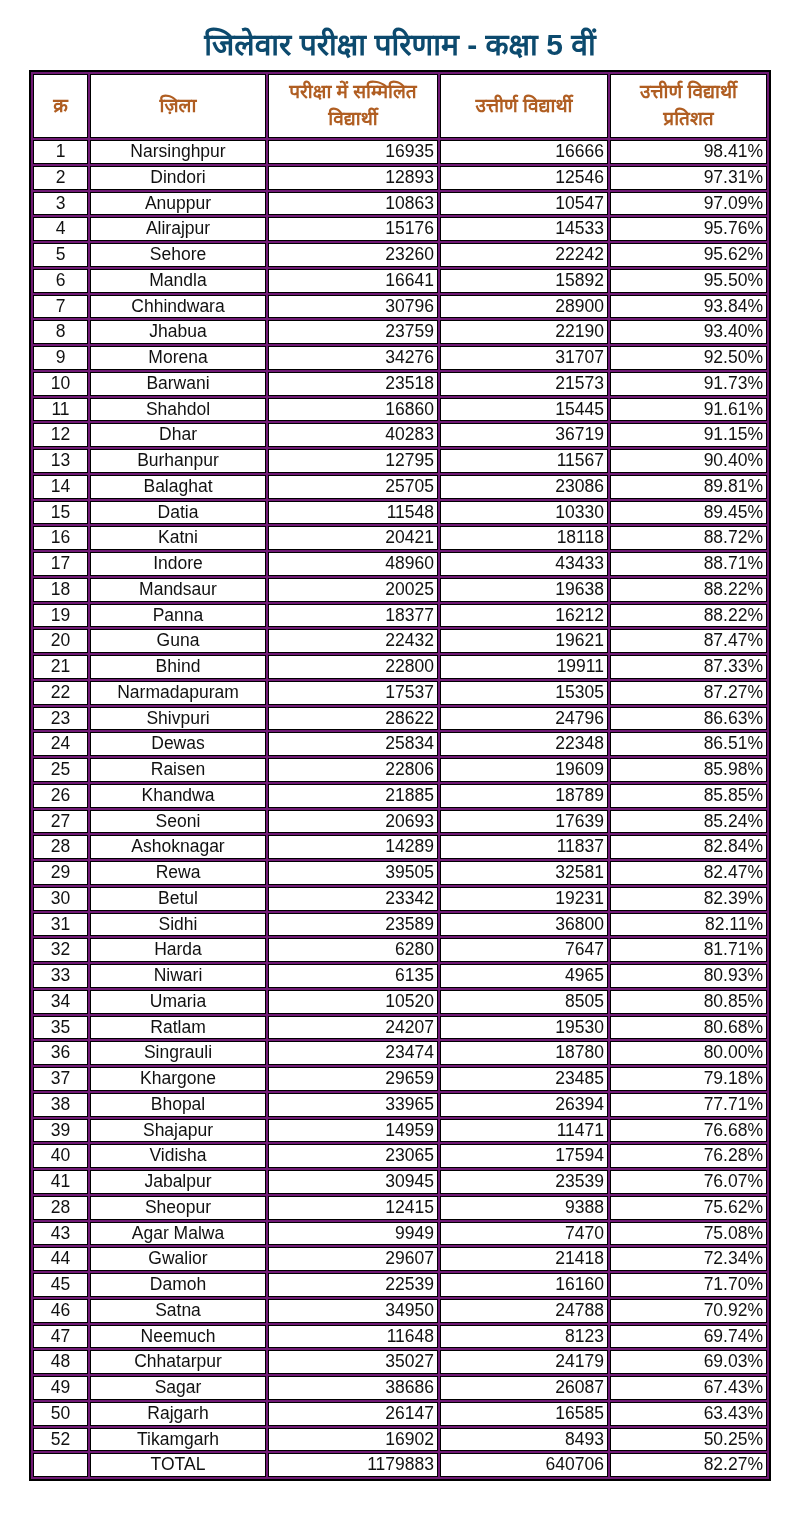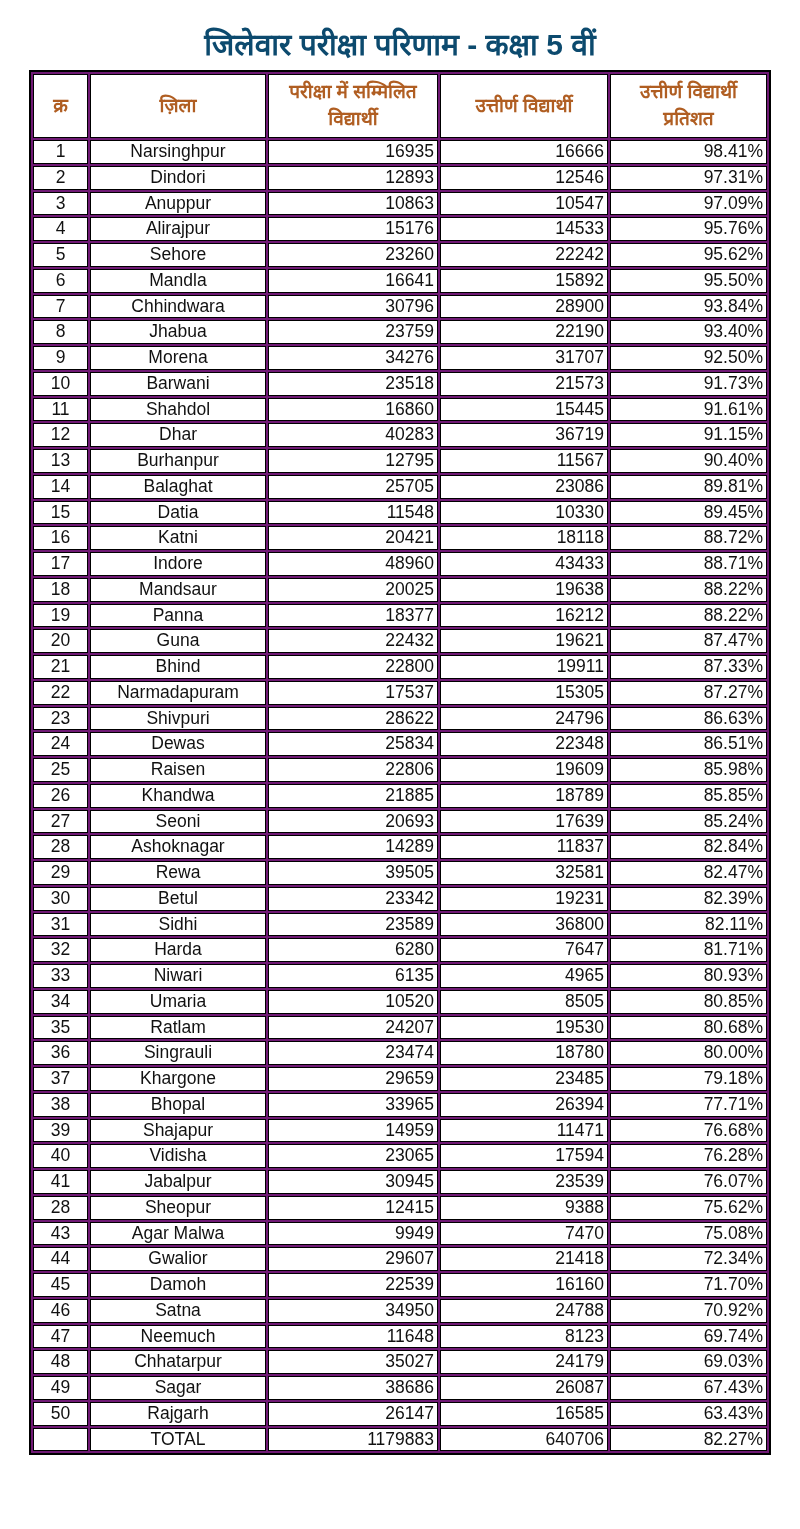--- a/index.html
+++ b/index.html
@@ -432,20 +432,27 @@
           <td class="c-num">67.43%</td>
         </tr>
         <tr>
           <td class="c-sl">50</td>
           <td class="c-dist">Rajgarh</td>
           <td class="c-num">26147</td>
           <td class="c-num">16585</td>
           <td class="c-num">63.43%</td>
         </tr>
         <tr>
+          <td class="c-sl">52</td>
+          <td class="c-dist">Tikamgarh</td>
+          <td class="c-num">16902</td>
+          <td class="c-num">8493</td>
+          <td class="c-num">50.25%</td>
+        </tr>
+        <tr>
           <td class="c-sl"></td>
           <td class="c-dist">TOTAL</td>
           <td class="c-num">1179883</td>
           <td class="c-num">640706</td>
           <td class="c-num">82.27%</td>
         </tr>
       </tbody>
   </table>
 </div>
 

